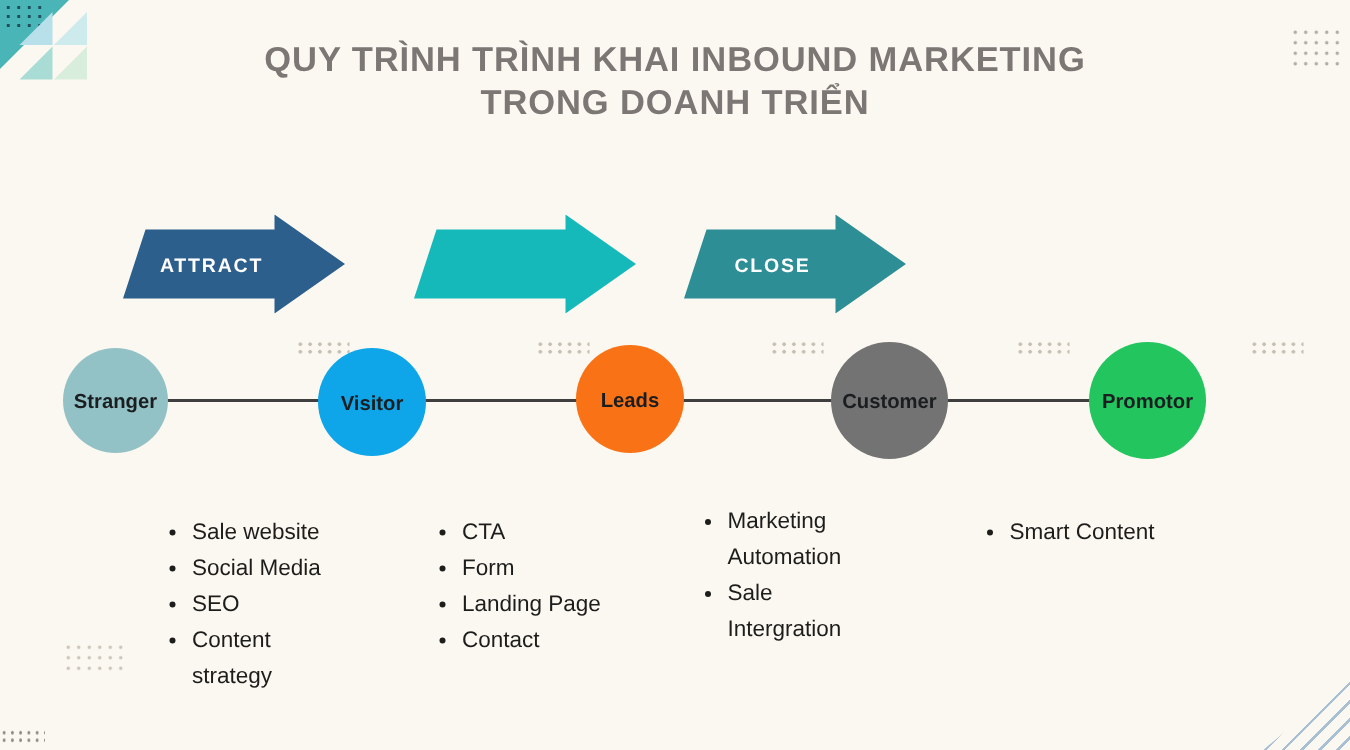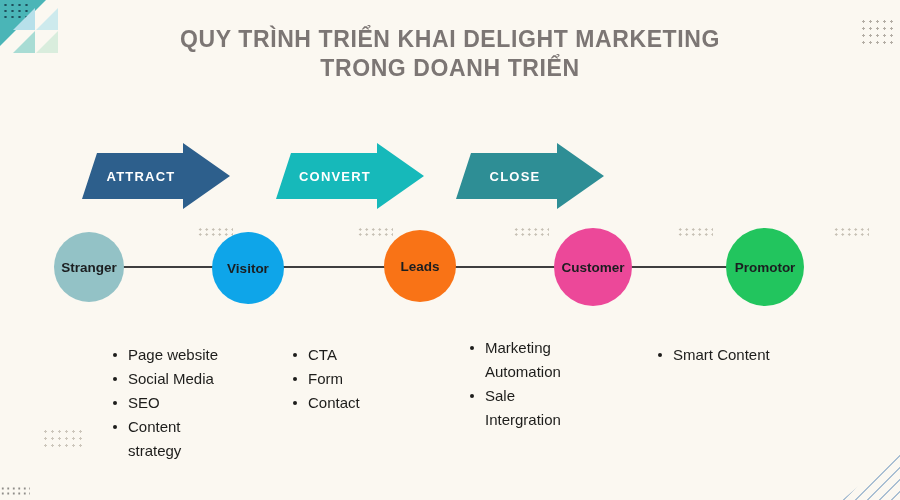--- a/index.html
+++ b/index.html
@@ -28,21 +28,21 @@
   .stage-1{left:82px;}  .stage-2{left:276px;}
   .stage-3{left:456px;} .stage-4{left:626px;}
 
   
   .journey-line{position:absolute;left:77px;top:266px;width:688px;height:2px;}
   .persona{
     position:absolute;border-radius:50%;
     display:flex;align-items:center;justify-content:center;
     font-weight:bold;font-size:13.5px;color:#1b1e20;white-space:nowrap;
   }
-  .p1{left:42px; top:232px;width:70px;height:70px;margin-left:12px;}
+  .p1{left:42px; top:232px;width:70px;height:70px;}
   .p2{left:212px;top:232px;width:72px;height:72px;}
   .p3{left:384px;top:230px;width:72px;height:72px;}
   .p4{left:554px;top:228px;width:78px;height:78px;}
   .p5{left:726px;top:228px;width:78px;height:78px;}
 
   
   ul.tactics{
     position:absolute;margin:0;padding:0;list-style:none;
     font-size:15px;line-height:24px;color:#1d1d1b;
   }
@@ -103,70 +103,70 @@
   <div class="deco dots dots-mid dm1"></div>
   <div class="deco dots dots-mid dm2"></div>
   <div class="deco dots dots-mid dm3"></div>
   <div class="deco dots dots-mid dm4"></div>
   <div class="deco dots dots-mid dm5"></div>
   <div class="deco dots-left"></div>
   <div class="deco dots-bl"></div>
   <div class="deco stripes-br"></div>
 
   <div class="title" style="color: rgb(124, 118, 116);">
-    <div>QUY TRÌNH TRIỂN KHAI DELIGHT MARKETING</div>
+    <div>QUY TRÌNH TRÌNH KHAI INBOUND MARKETING</div>
     <div>TRONG DOANH TRIỂN</div>
   </div>
 
   <div class="stage stage-1">
     <svg width="150" height="66" viewBox="0 0 150 66">
       <polygon points="15,10 101,10 101,0 148,33 101,66 101,56 0,56" style="fill: rgb(45, 95, 140);"></polygon>
     </svg>
     <div class="stage-label" style="color: rgb(255, 255, 255);">ATTRACT</div>
   </div>
   <div class="stage stage-2">
     <svg width="150" height="66" viewBox="0 0 150 66">
       <polygon points="15,10 101,10 101,0 148,33 101,66 101,56 0,56" style="fill: rgb(22, 185, 186);"></polygon>
     </svg>
-    <div class="stage-label" style="color: rgb(255, 255, 255);">CONVERT</div>
   </div>
   <div class="stage stage-3">
     <svg width="150" height="66" viewBox="0 0 150 66">
       <polygon points="15,10 101,10 101,0 148,33 101,66 101,56 0,56" style="fill: rgb(46, 142, 149);"></polygon>
     </svg>
     <div class="stage-label" style="color: rgb(255, 255, 255);">CLOSE</div>
   </div>
 
   <div class="journey-line" style="background-color: rgb(63, 63, 63);"></div>
 
   <div class="persona p1" style="background-color: rgb(147, 194, 198);">
     <span>Stranger</span>
   </div>
   <div class="persona p2" style="background-color: #0ea5e9;">
     <span>Visitor</span>
   </div>
   <div class="persona p3" style="background-color: #f97316; text-align: center;">
     <span>Leads</span>
   </div>
-  <div class="persona p4" style="background-color: #ec4899;">
+  <div class="persona p4" style="background-color: #737373;">
     <span>Customer</span>
   </div>
   <div class="persona p5" style="background-color: #22c55e;">
     <span>Promotor</span>
   </div>
 
   <ul class="tactics list-1">
-      <li>Page website</li>
+      <li>Sale website</li>
       <li>Social Media</li>
       <li>SEO</li>
       <li>Content strategy</li>
     </ul>
   <ul class="tactics list-2">
       <li>CTA</li>
       <li>Form</li>
+      <li>Landing Page</li>
       <li>Contact</li>
     </ul>
   <ul class="tactics list-3">
       <li>Marketing Automation</li>
       <li>Sale Intergration</li>
     </ul>
   <ul class="tactics list-4">
       <li>Smart Content</li>
     </ul>
 

